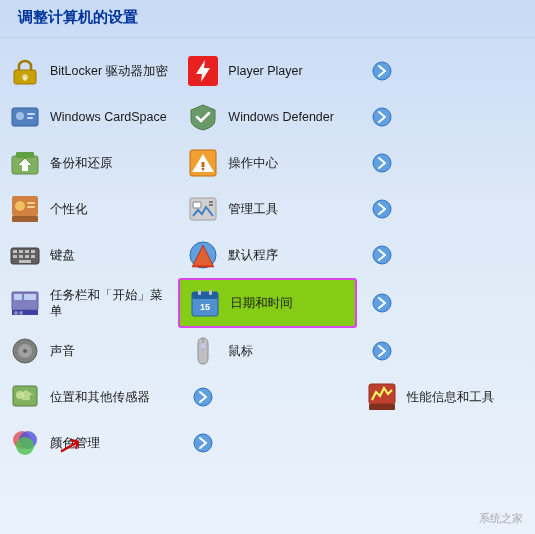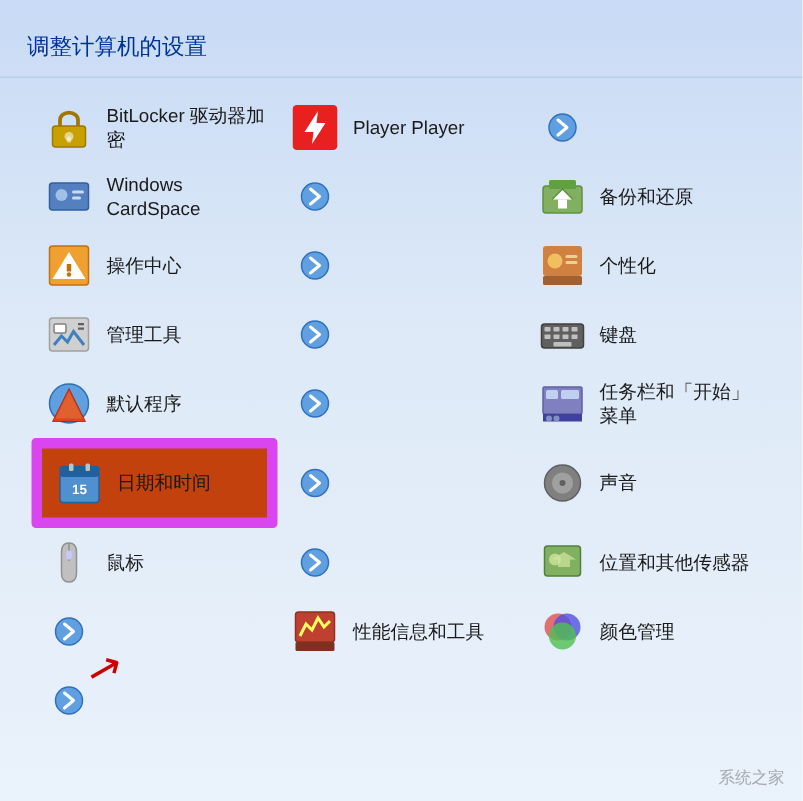--- a/index.html
+++ b/index.html
@@ -6,44 +6,44 @@
     body {
       width: 535px;
       height: 534px;
       background: linear-gradient(180deg, #c8daf5 0%, #dde9f7 40%, #eaf2fb 100%);
       font-family: 'Microsoft YaHei', 'SimHei', sans-serif;
       font-size: 13px;
       color: #1a1a1a;
       overflow: hidden;
     }
     .page-title {
-      padding: 22px 18px 10px 18px;
+      padding: 8px 18px 10px 18px;
       font-size: 15px;
       color: #003399;
-      font-weight: normal;
+      font-weight: bold;
       border-bottom: 1px solid #b8cfe8;
       margin-bottom: 4px;
     }
     .grid-container {
       display: grid;
       grid-template-columns: 1fr 1fr 1fr;
-      padding: 6px 21px;
+      padding: 6px 0;
       gap: 0;
     }
     .grid-item {
       display: flex;
       align-items: center;
       padding: 6px 8px;
       cursor: pointer;
       border-radius: 3px;
       min-height: 44px;
     }
     .grid-item.highlighted {
-      background: #c2410c;
-      border: 7px solid #d946ef;
+      background: #84cc16;
+      border: 2px solid #d946ef;
       border-radius: 3px;
     }
     .item-icon {
       width: 34px;
       height: 34px;
       min-width: 34px;
       margin-right: 8px;
       display: flex;
       align-items: center;
       justify-content: center;
@@ -116,20 +116,29 @@
     <div class="grid-item">
       <span class="item-icon svg-icon">
         <svg viewBox="0 0 30 30" xmlns="http://www.w3.org/2000/svg">
       <rect x="2" y="6" width="26" height="18" rx="2" fill="#5580c0" stroke="#3060a0" stroke-width="1"></rect>
       <circle cx="10" cy="14" r="4" fill="#a0c0e8"></circle>
       <rect x="17" y="11" width="8" height="2" rx="1" fill="#c8daf5"></rect>
       <rect x="17" y="15" width="6" height="2" rx="1" fill="#c8daf5"></rect>
     </svg>
       </span>
       <span class="item-label">Windows CardSpace</span>
+    </div>
+    <div class="grid-item">
+      <span class="item-icon svg-icon">
+        <svg viewBox="0 0 30 30" xmlns="http://www.w3.org/2000/svg">
+      <path d="M15 3 L27 8 L27 18 Q27 25 15 28 Q3 25 3 18 L3 8 Z" fill="#6a9a6a" stroke="#4a7a4a" stroke-width="1"></path>
+      <path d="M9 15 L13 19 L21 11" fill="none" stroke="white" stroke-width="2.5" stroke-linecap="round"></path>
+    </svg>
+      </span>
+      <span class="item-label">Windows Defender</span>
     </div>
     <div class="grid-item">
         <span class="item-icon svg-icon">
           <svg viewBox="0 0 20 30" xmlns="http://www.w3.org/2000/svg">
       <circle cx="10" cy="15" r="9" fill="#60a0e0" stroke="#3070c0" stroke-width="1"></circle>
       <polyline points="7,10 13,15 7,20" fill="none" stroke="white" stroke-width="2" stroke-linecap="round" stroke-linejoin="round"></polyline>
     </svg>
         </span>
     </div>
     <div class="grid-item">

